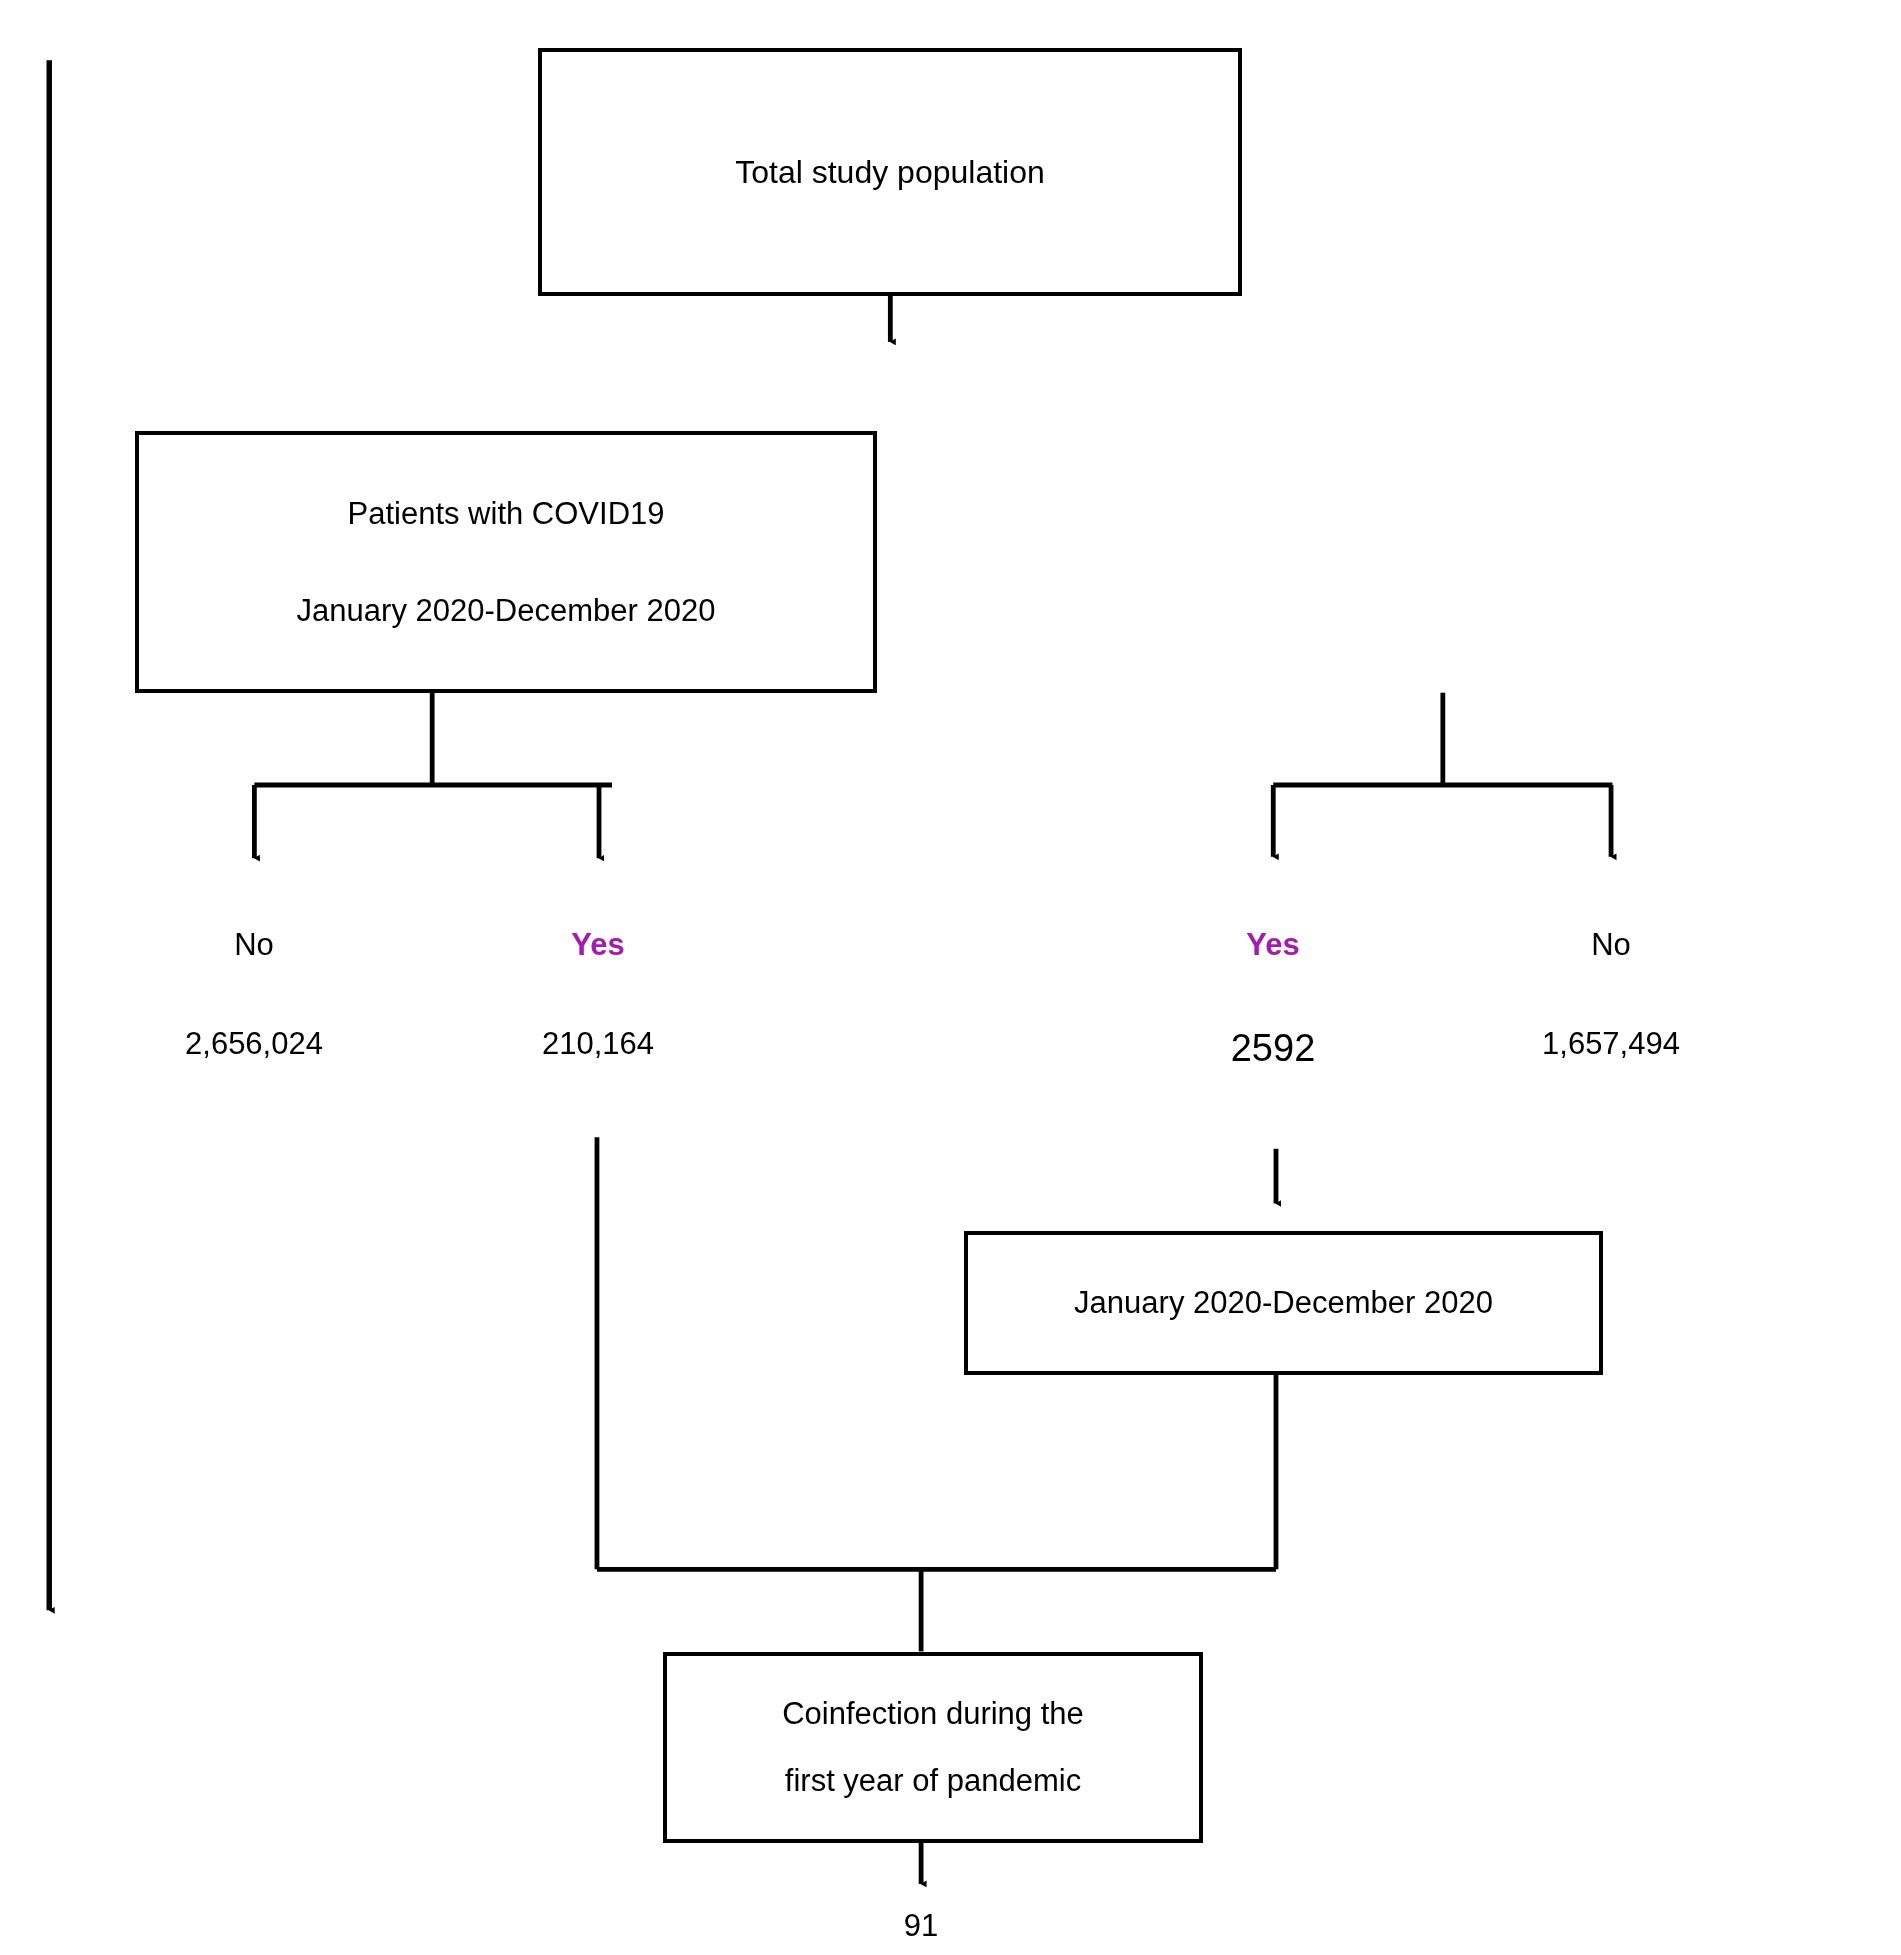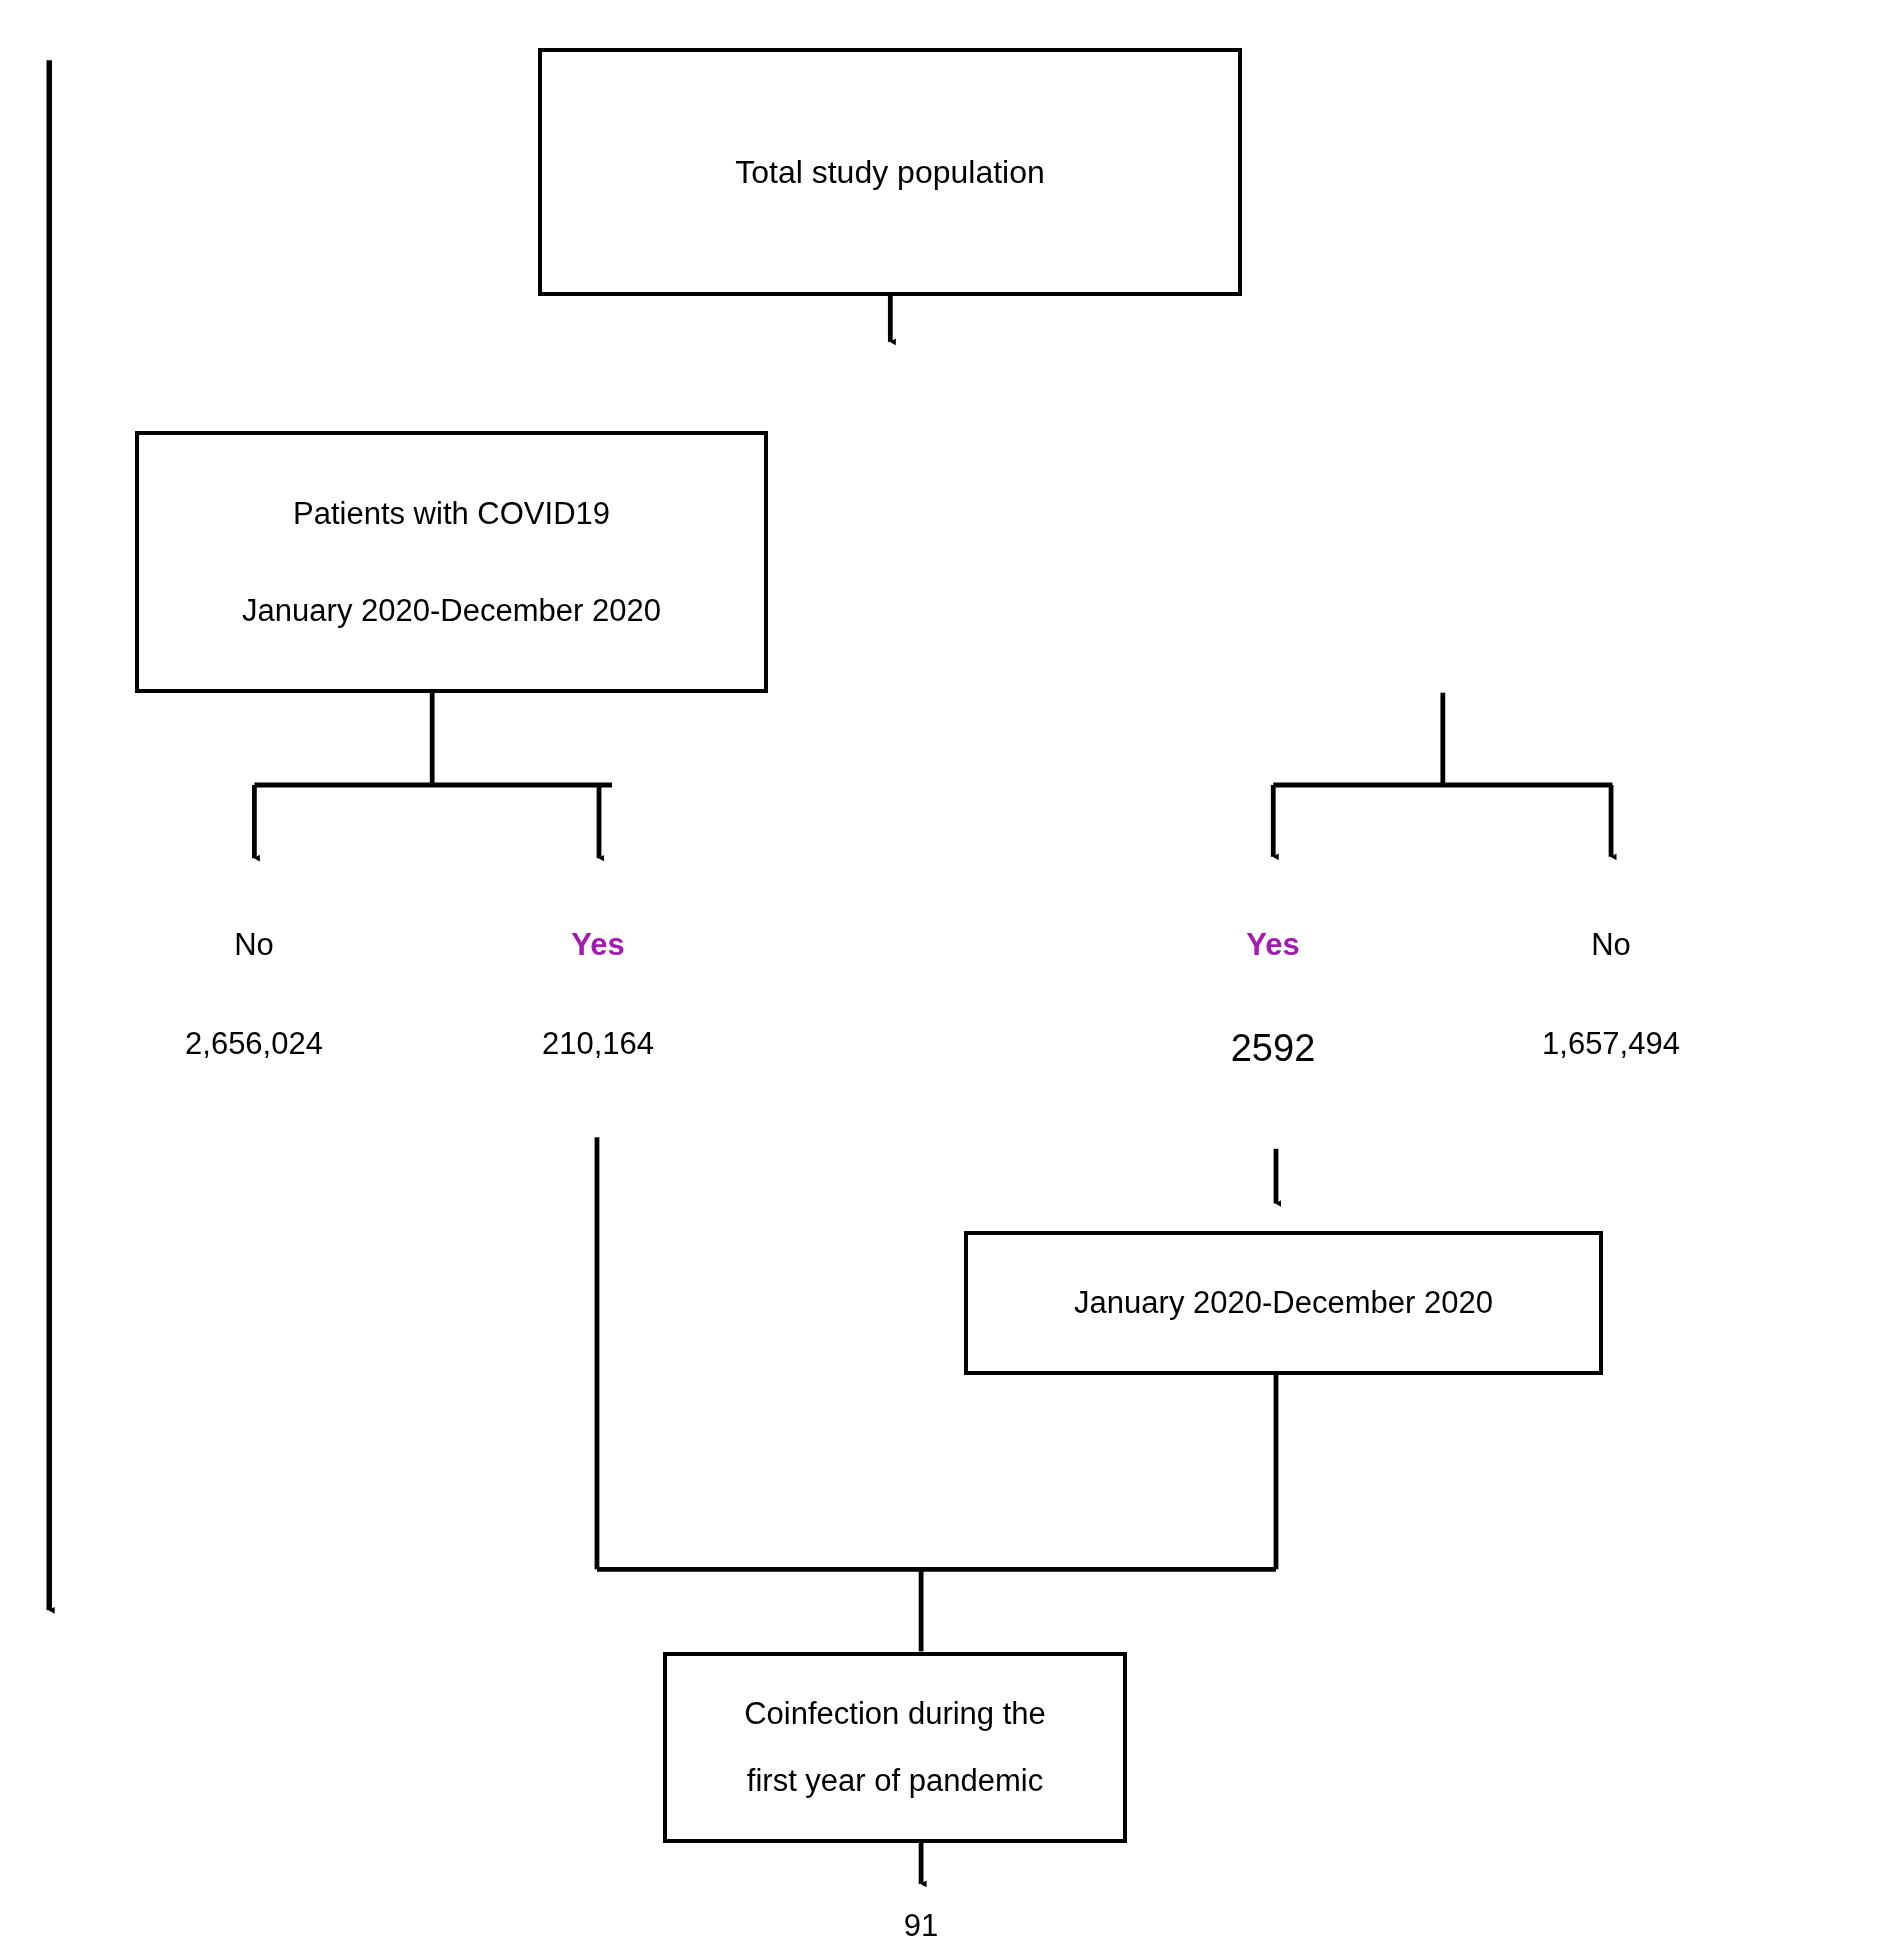--- a/index.html
+++ b/index.html
@@ -94,21 +94,21 @@
 
     <path class="edge-path" d="M 1347 2295 L 1347 2415" stroke-width="7"></path>
 
     <path class="edge-path" d="M 1347 2695 L 1347 2755" stroke-width="7" marker-end="url(#arrowhead)"></path>
   </svg>
 
   <div class="node-box" style="left:538px; top:48px; width:704px; height:248px; font-size:32px; line-height:1.2;">
     <span class="node-line">Total study population</span>
   </div>
 
-  <div class="node-box" style="left:135px; top:431px; width:633px; height:262px; font-size:31px; line-height:1.2;">
+  <div class="node-box" style="left:135px; top:431px; width:742px; height:262px; font-size:31px; line-height:1.2;">
     <span class="node-line">Patients with COVID19</span>
     <span class="node-line" style="margin-top:40px;">January 2020-December 2020</span>
   </div>
 
 
   <div class="free-label" style="left:254px; top:927px; font-size:31px;">No</div>
   <div class="free-label" style="left:254px; top:1026px; font-size:31px;">2,656,024</div>
 
   <div class="free-label red" style="left:598px; top:927px; font-size:31px;">Yes</div>
   <div class="free-label" style="left:598px; top:1026px; font-size:31px;">210,164</div>
@@ -116,21 +116,21 @@
   <div class="free-label red" style="left:1273px; top:927px; font-size:31px;">Yes</div>
   <div class="free-label" style="left:1273px; top:1027px; font-size:38px;">2592</div>
 
   <div class="free-label" style="left:1611px; top:927px; font-size:31px;">No</div>
   <div class="free-label" style="left:1611px; top:1026px; font-size:31px;">1,657,494</div>
 
   <div class="node-box" style="left:964px; top:1231px; width:639px; height:144px; font-size:31px; line-height:1.2;">
     <span class="node-line">January 2020-December 2020</span>
   </div>
 
-  <div class="node-box" style="left:663px; top:1652px; width:464px; height:191px; font-size:31px; line-height:1.5;">
+  <div class="node-box" style="left:663px; top:1652px; width:540px; height:191px; font-size:31px; line-height:1.5;">
     <span class="node-line">Coinfection during the</span>
     <span class="node-line">first year of pandemic</span>
   </div>
 
   <div class="free-label" style="left:921px; top:1908px; font-size:31px;">91</div>
 
 </div>
 
 
 </body></html>

